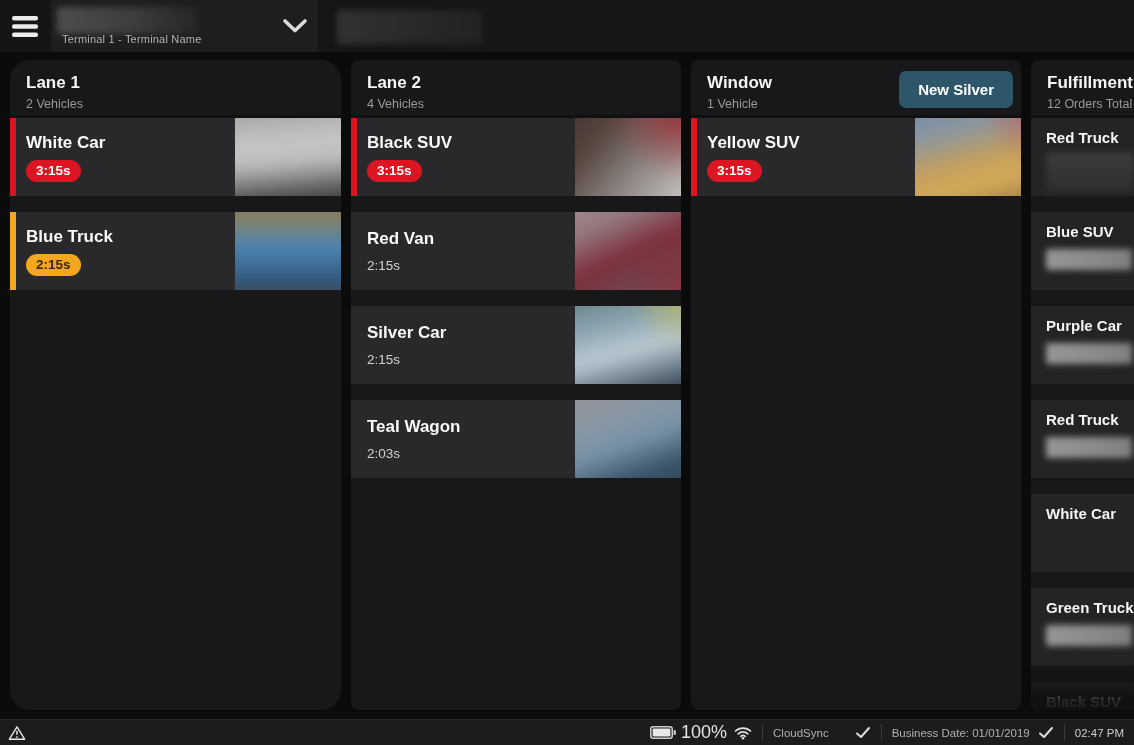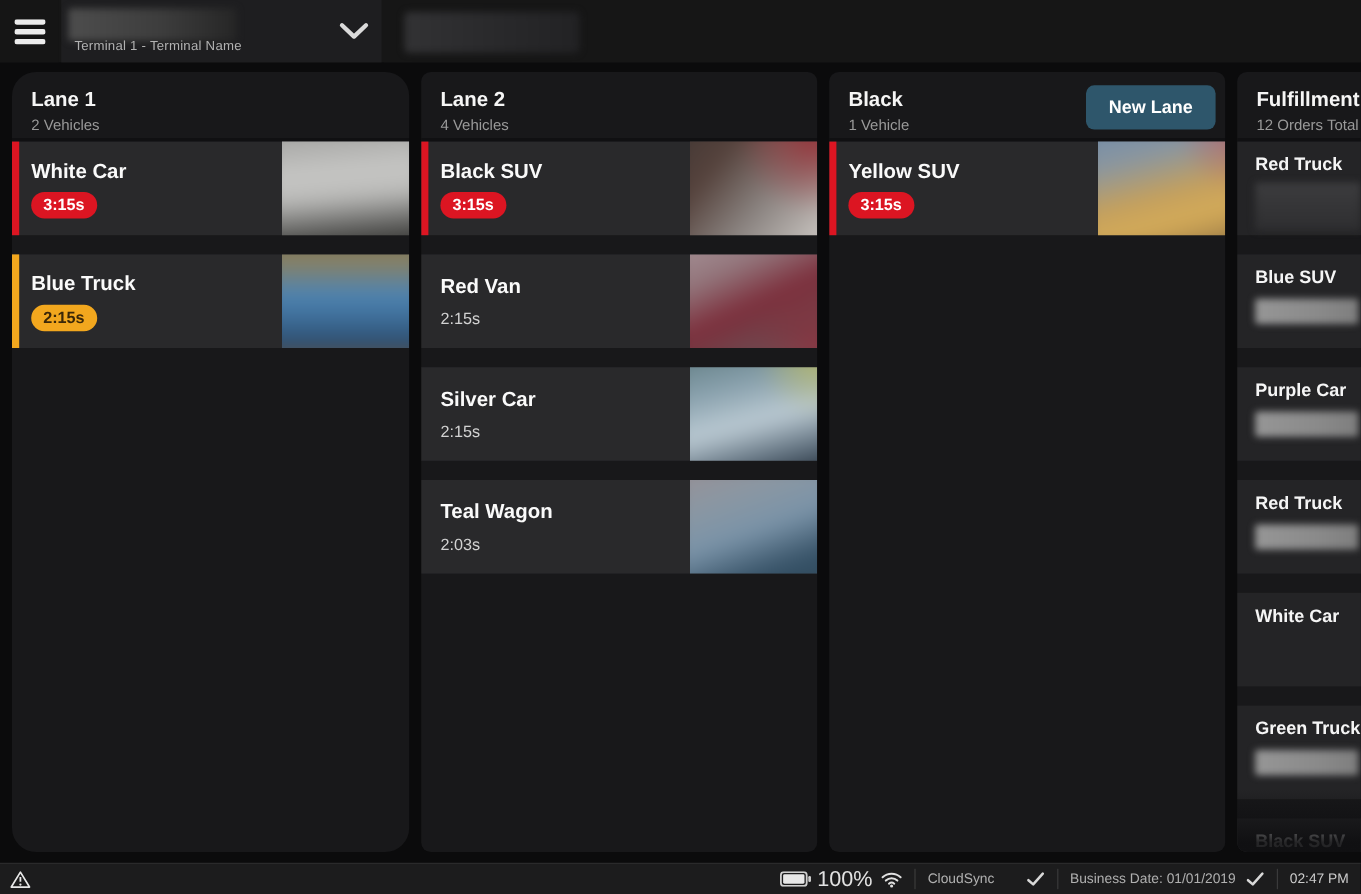--- a/index.html
+++ b/index.html
@@ -157,23 +157,23 @@
         <div class="v-time">2:03s</div>
         <div class="v-img img-teal-wagon">
           <div></div>
         </div>
       </div>
     </div>
 </section>
 
 <section class="panel" style="left:691px;width:330px;">
   <div class="panel-header">
-    <div class="panel-title">Black</div>
+    <div class="panel-title">Window</div>
     <div class="panel-sub">1 Vehicle</div>
-    <button class="new-order-btn" style="background: rgb(46, 86, 107);">New Lane</button>
+    <button class="new-order-btn" style="background: rgb(46, 86, 107);">New Silver</button>
   </div>
   <div class="cards">
       <div class="vehicle-card">
         <div class="accent-bar" style="background: rgb(220, 21, 34);"></div>
         <div class="v-name">Yellow SUV</div>
         <span class="v-badge" style="background: rgb(220, 21, 34); color: rgb(255, 255, 255);">3:15s</span>
         <div class="v-img img-yellow-suv">
           <div></div>
         </div>
       </div>

